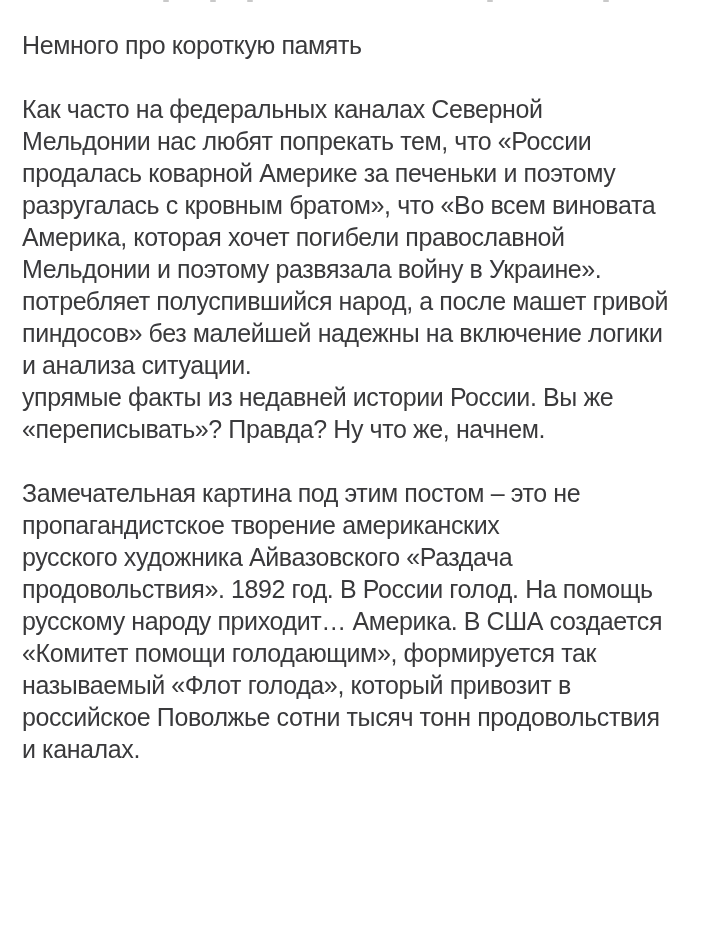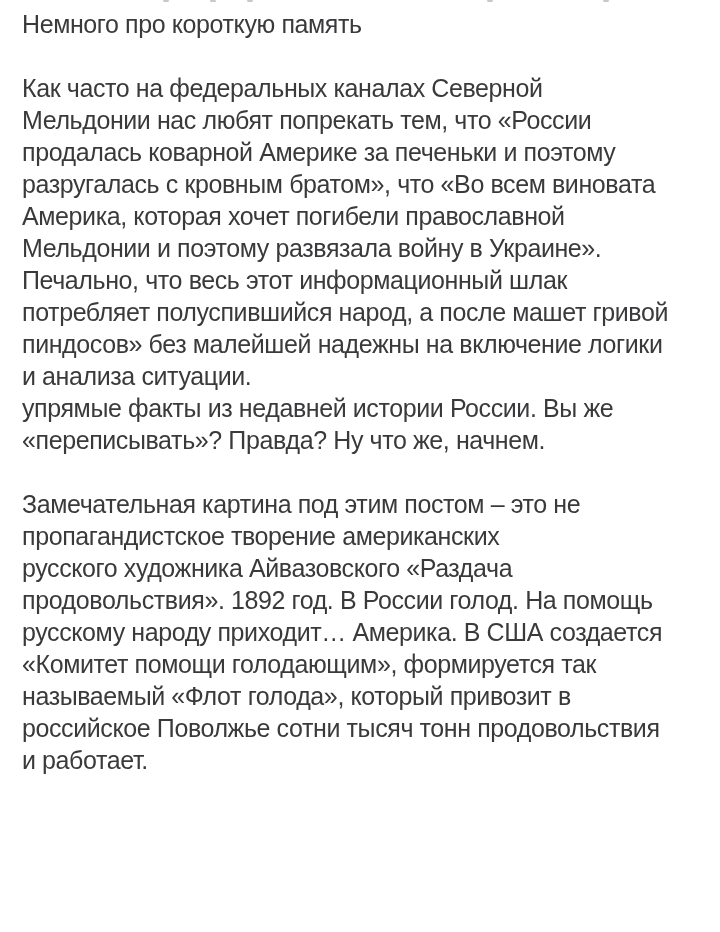--- a/index.html
+++ b/index.html
@@ -18,21 +18,21 @@
   }
   .remnant {
     position: absolute;
     top: 0;
     height: 2px;
     width: 6px;
     background: #c9c9c9;
     border-radius: 1px;
   }
   .content {
-    padding: 8px 18px 0 22px;
+    padding: 29px 18px 0 22px;
   }
   .line {
     height: 32px;
     line-height: 32px;
     font-size: 25px;
     letter-spacing: -0.4px;
     white-space: nowrap;
     font-weight: 400;
   }
   .spacer-line {
@@ -56,36 +56,35 @@
 
     <div class="spacer-line"></div>
 
     <div>
       <div class="line">Как часто на федеральных каналах Северной</div>
       <div class="line">Мельдонии нас любят попрекать тем, что «России</div>
       <div class="line">продалась коварной Америке за печеньки и поэтому</div>
       <div class="line">разругалась с кровным братом», что «Во всем виновата</div>
       <div class="line">Америка, которая хочет погибели православной</div>
       <div class="line">Мельдонии и поэтому развязала войну в Украине».</div>
-      <div class="line">Печально, что весь этот информационный шлак</div>
       <div class="line">потребляет полуспившийся народ, а после машет гривой</div>
       <div class="line">пиндосов» без малейшей надежны на включение логики</div>
       <div class="line">и анализа ситуации.</div>
       <div class="line">упрямые факты из недавней истории России. Вы же</div>
       <div class="line">«переписывать»? Правда? Ну что же, начнем.</div>
     </div>
 
     <div class="spacer-line"></div>
 
     <div>
       <div class="line">Замечательная картина под этим постом – это не</div>
       <div class="line">пропагандистское творение американских</div>
       <div class="line">русского художника Айвазовского «Раздача</div>
       <div class="line">продовольствия». 1892 год. В России голод. На помощь</div>
       <div class="line">русскому народу приходит… Америка. В США создается</div>
       <div class="line">«Комитет помощи голодающим», формируется так</div>
       <div class="line">называемый «Флот голода», который привозит в</div>
       <div class="line">российское Поволжье сотни тысяч тонн продовольствия</div>
-      <div class="line">и работает.</div>
+      <div class="line">и каналах.</div>
     </div>
 
   </div>
 </div>
 
 </body></html>

